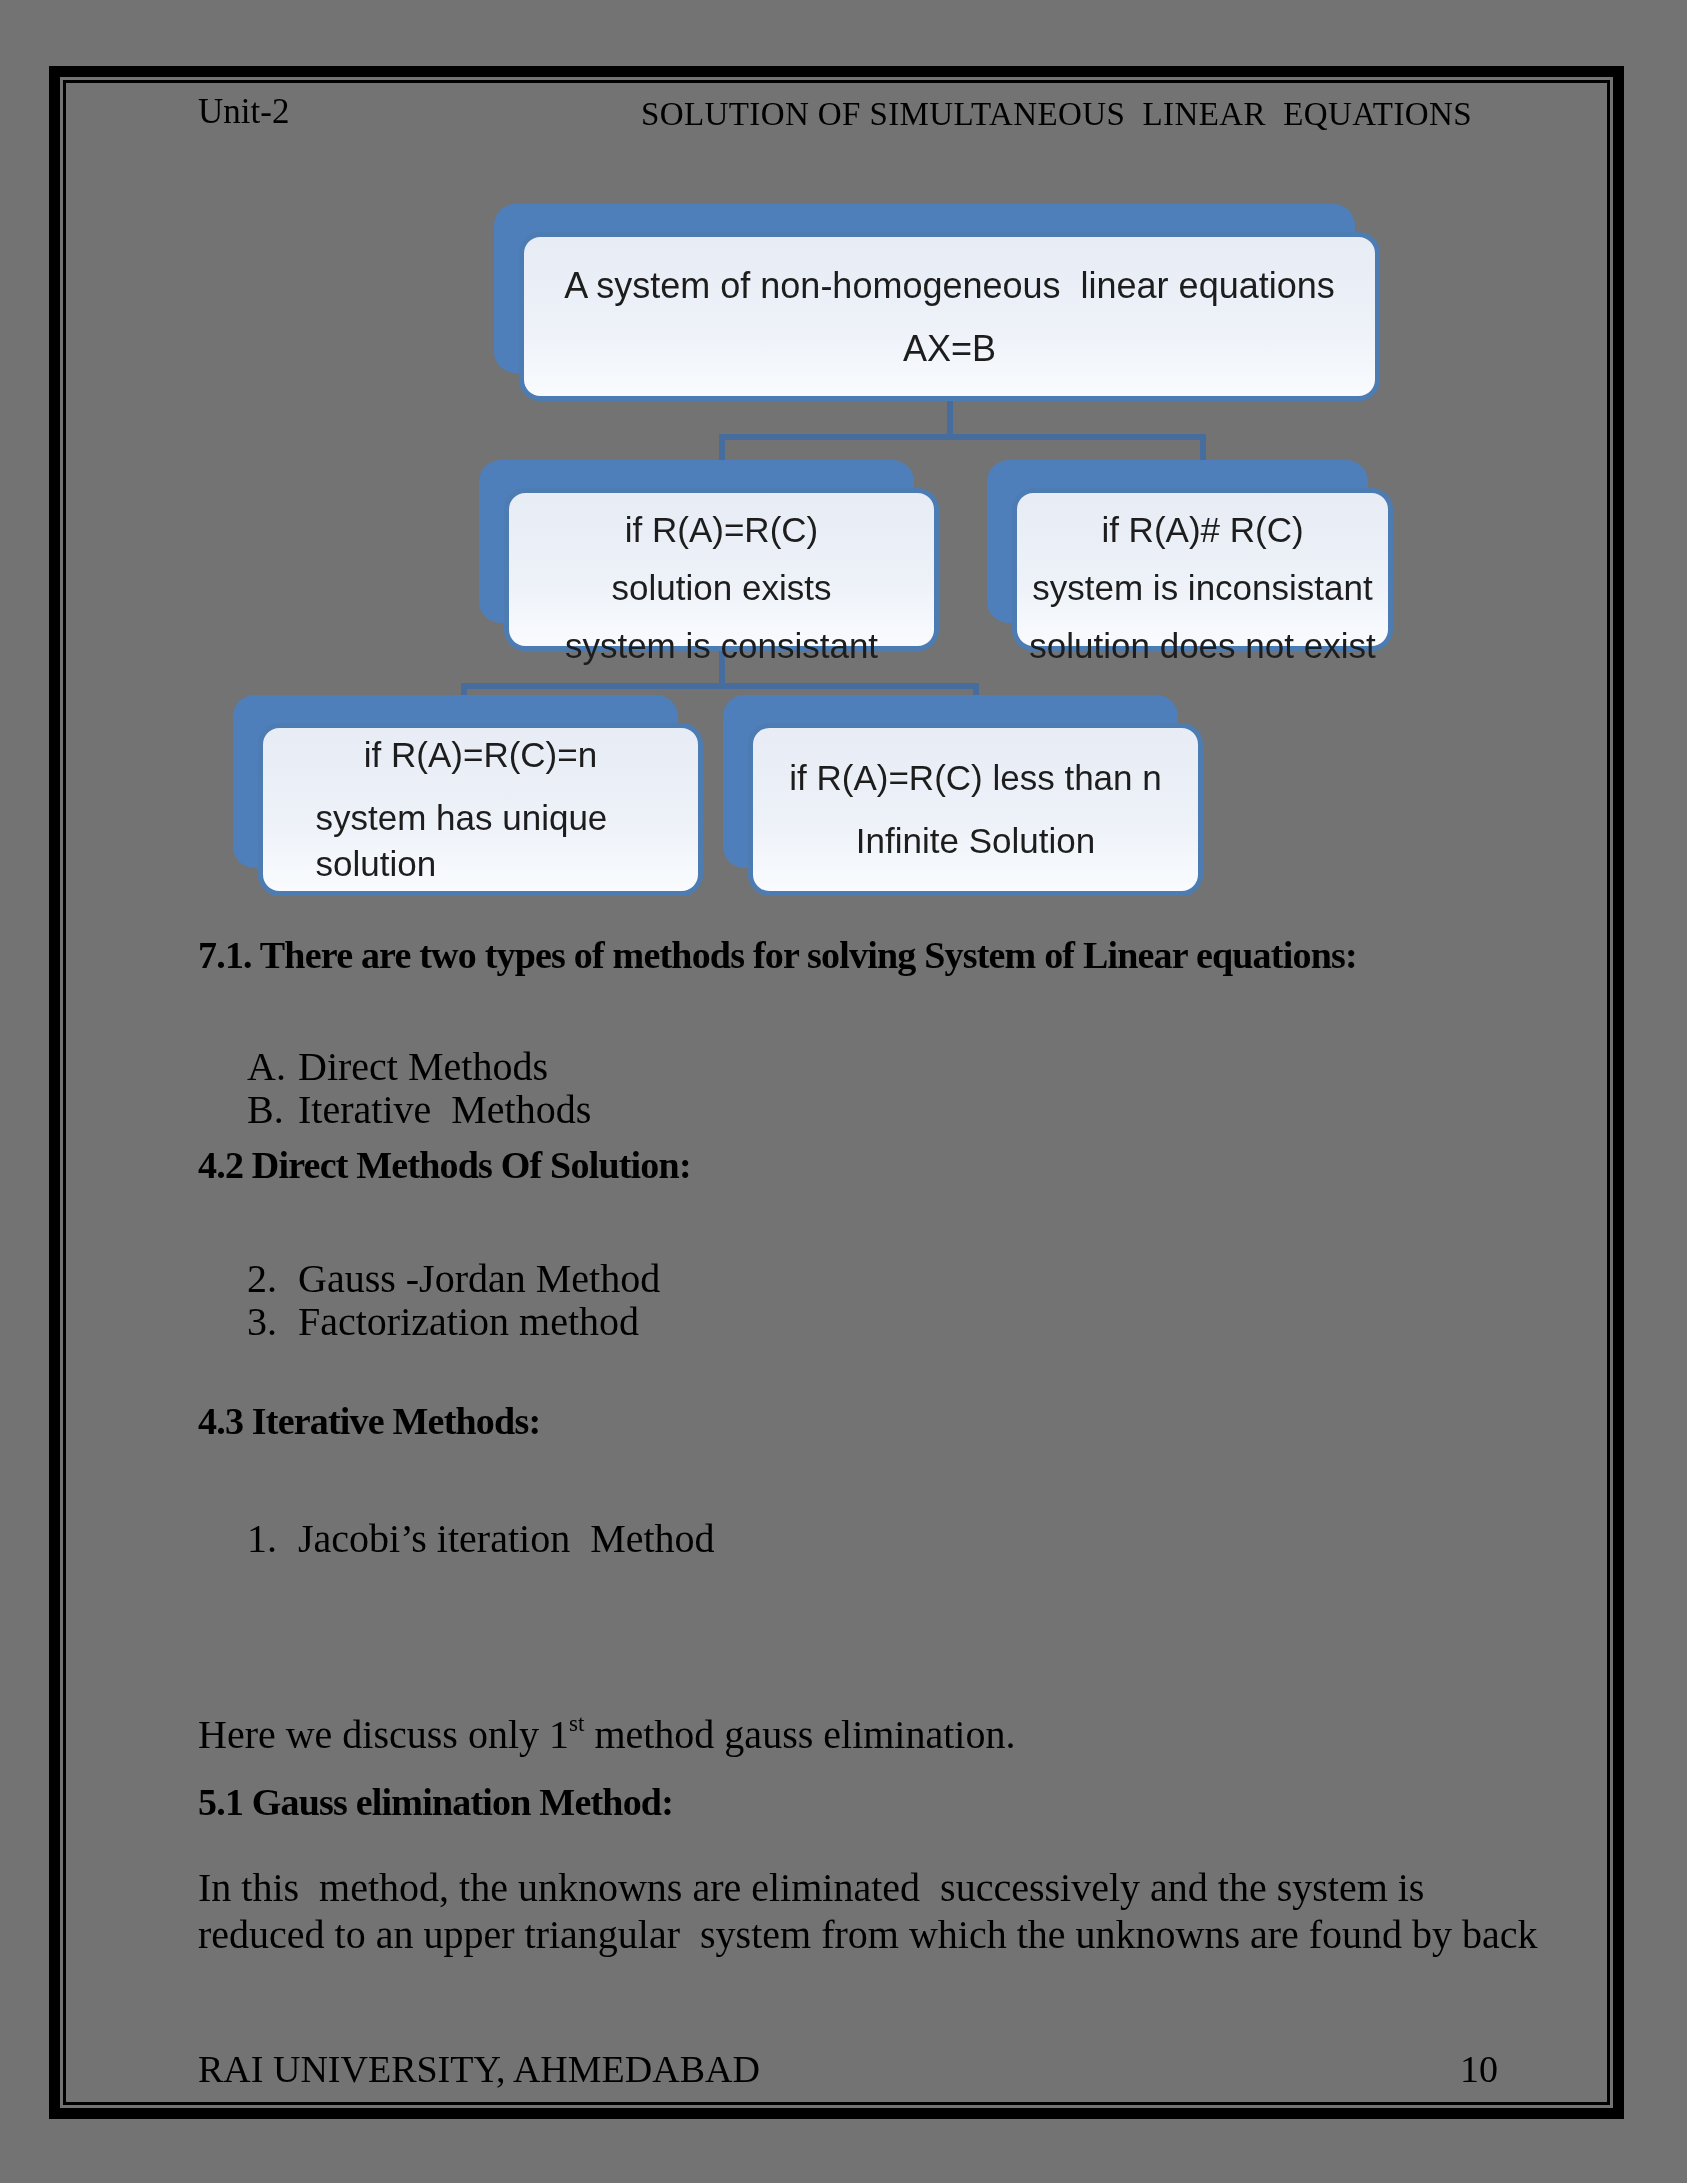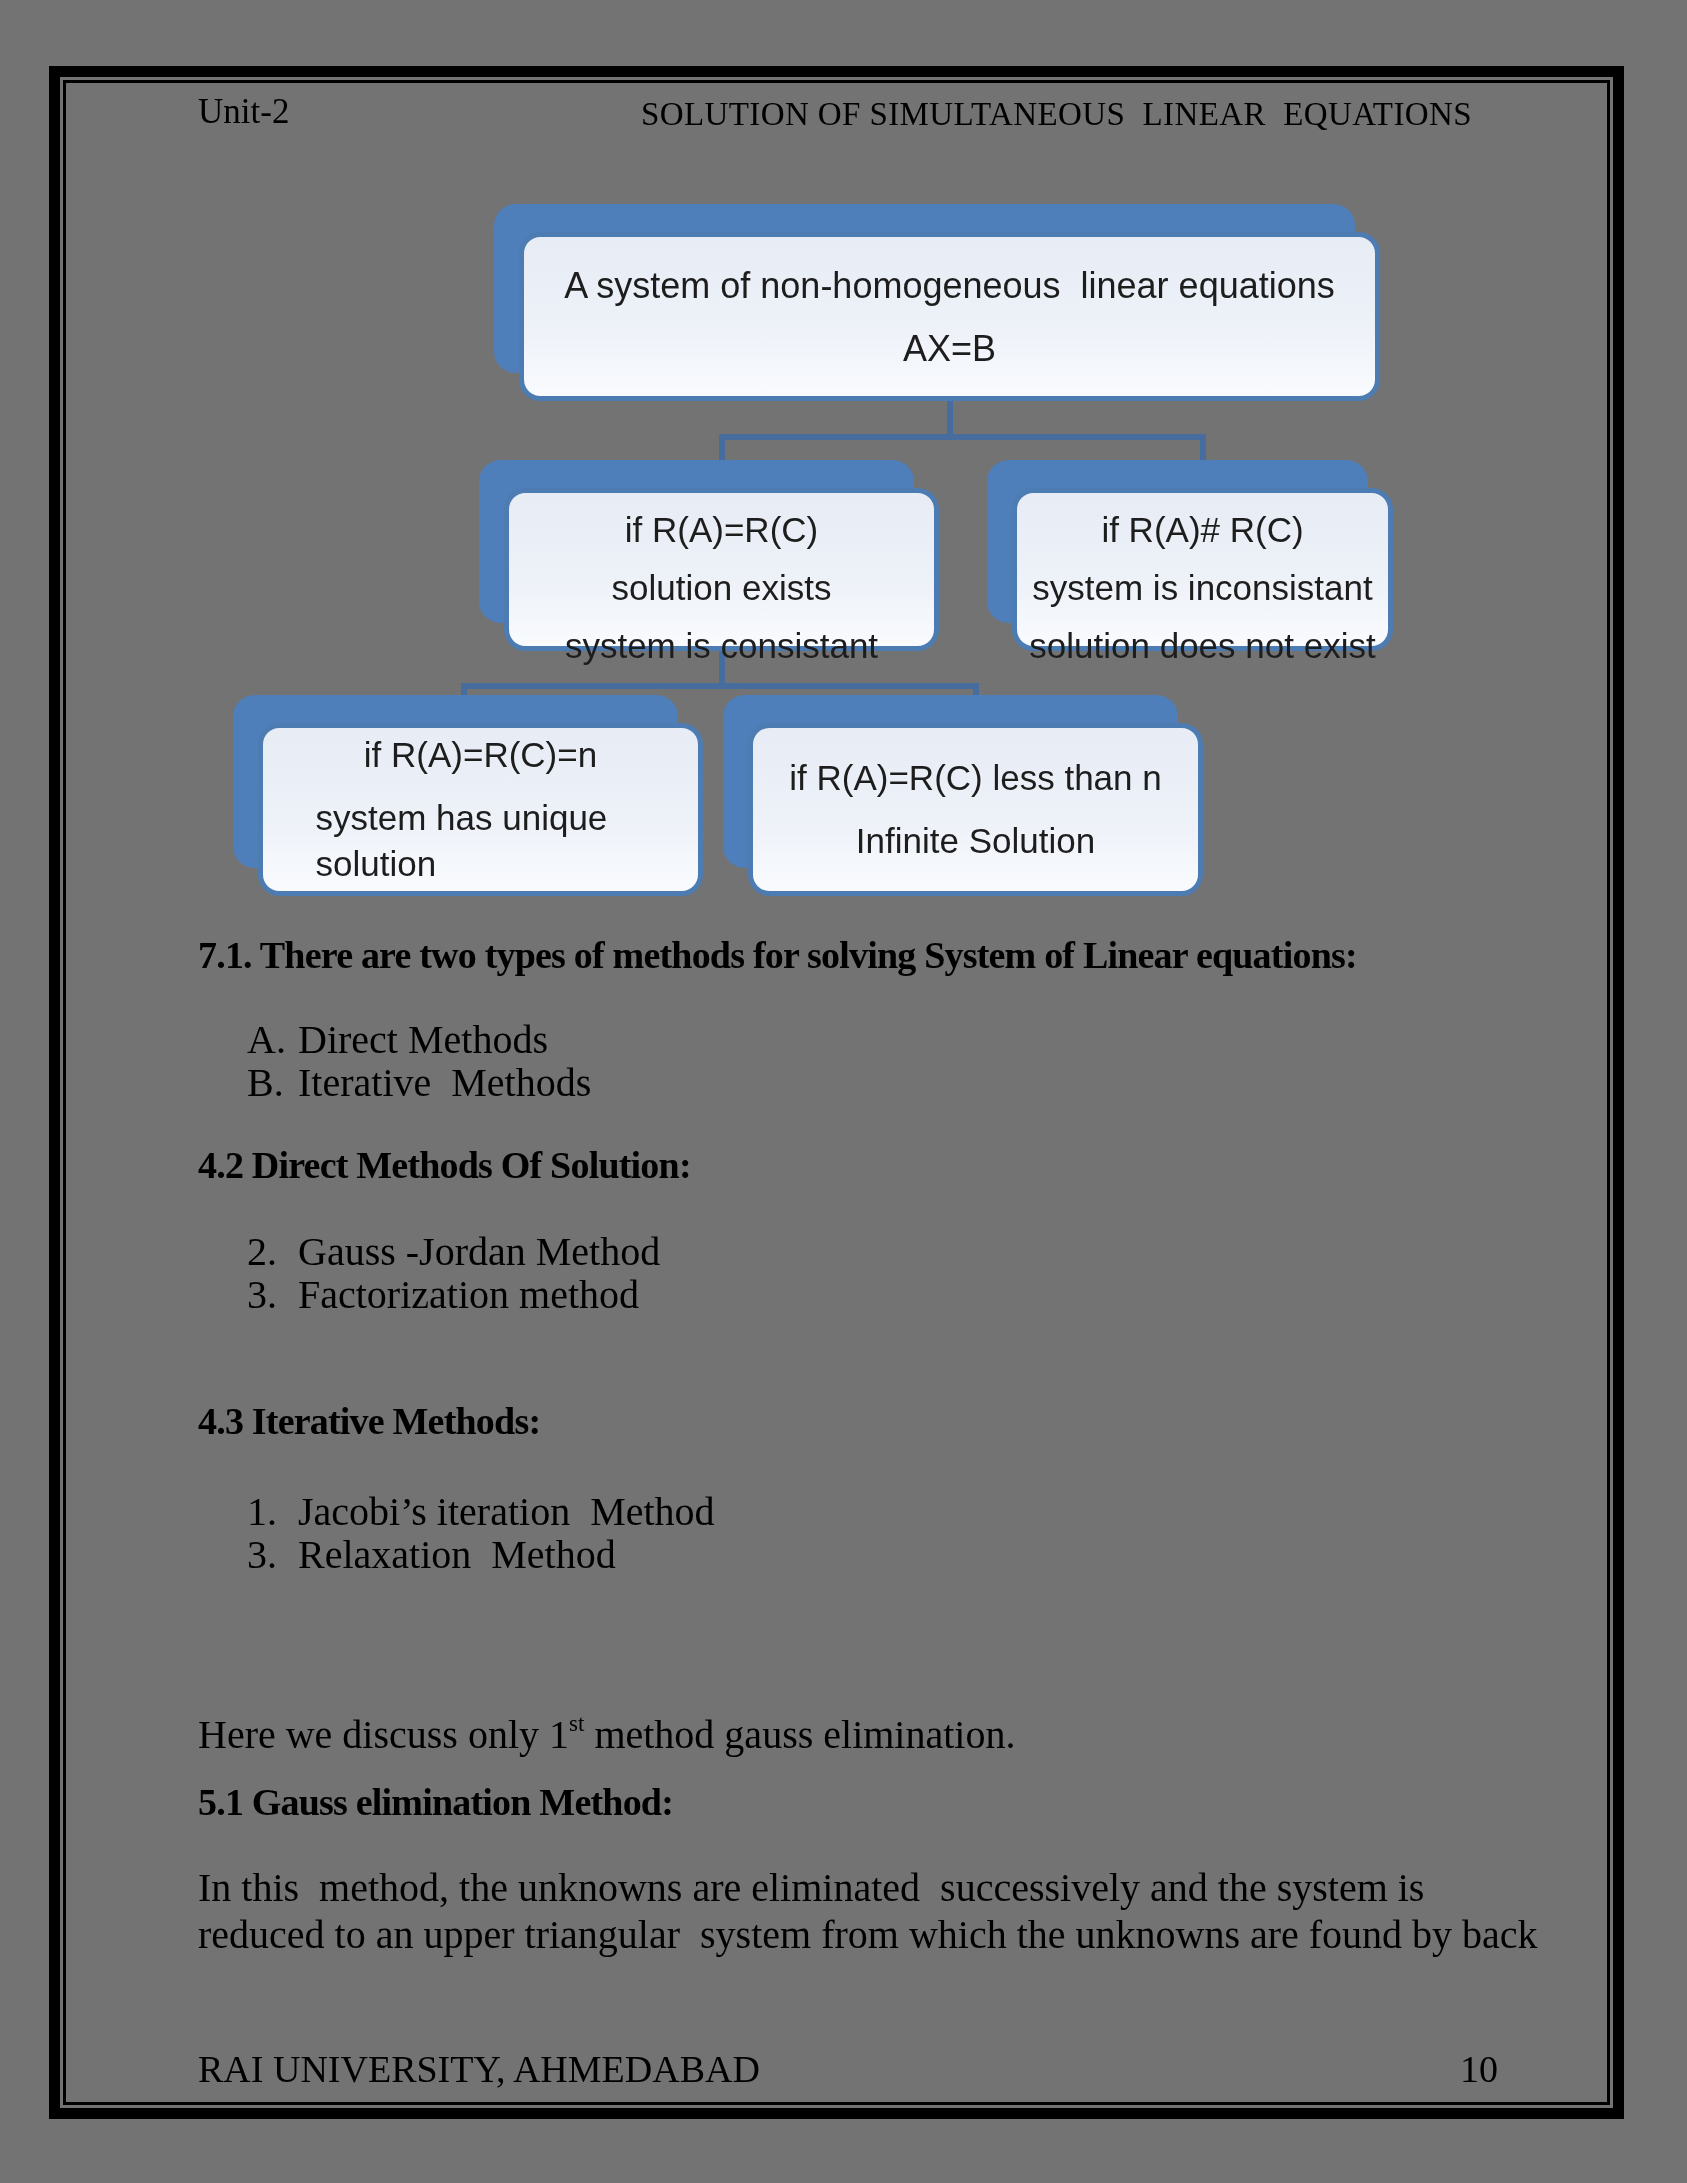--- a/index.html
+++ b/index.html
@@ -29,21 +29,21 @@
   .n-root .front p{line-height:63px;}
   .n-l2 .front{justify-content:flex-start;padding-top:8.2px;font-size:35px;overflow:visible;}
   .n-l2 .front p{line-height:58px;}
   .n-l3 .front{font-size:35px;row-gap:16.5px;}
   .n-l3 .front p{line-height:46px;}
   .wrap2{white-space:normal !important;width:330px;}
 
   
   .h{position:absolute;left:198px;font-size:38px;font-weight:bold;letter-spacing:-0.8px;
      line-height:1.15;white-space:pre;}
-  .plist{position:absolute;left:198px;font-size:40px;line-height:43px;}
+  .plist{position:absolute;left:198px;font-size:40px;line-height:43px;margin-top:27px;}
   .plist .row{white-space:pre;}
   .plist .marker{display:inline-block;width:51px;margin-left:49px;}
   .para{position:absolute;left:198px;font-size:40px;line-height:47px;white-space:pre-wrap;width:1351px;}
   .sup{font-size:23px;vertical-align:16.5px;}
   .footer-left{left:198px;top:2047px;font-size:38px;}
   .footer-page{left:1460px;top:2047px;font-size:38px;}
 </style>
 </head>
 <body>
 
@@ -118,21 +118,20 @@
 
   <div class="h" style="top:1144px">4.2 Direct Methods Of Solution:</div>
   <div class="plist" style="top:1230px">
     <div class="row"><span class="marker">2.</span><span>Gauss -Jordan Method</span></div>
     <div class="row"><span class="marker">3.</span><span>Factorization method</span></div>
   </div>
 
   <div class="h" style="top:1400px">4.3 Iterative Methods:</div>
   <div class="plist" style="top:1490px">
     <div class="row"><span class="marker">1.</span><span>Jacobi’s iteration  Method</span></div>
-    <div class="row"><span class="marker">3.</span><span>Relaxation  Method</span></div>
   </div>
 
   <div class="para" style="top:1700px"><span>Here we discuss only 1</span><span class="sup">st</span><span> method gauss elimination.</span></div>
 
   <div class="h" style="top:1781px">5.1 Gauss elimination Method:</div>
   <div class="para" style="top:1864px">In this  method, the unknowns are eliminated  successively and the system is
 reduced to an upper triangular  system from which the unknowns are found by back</div>
 
   <div class="txt footer-left">RAI UNIVERSITY, AHMEDABAD</div>
   <div class="txt footer-page">10</div>

